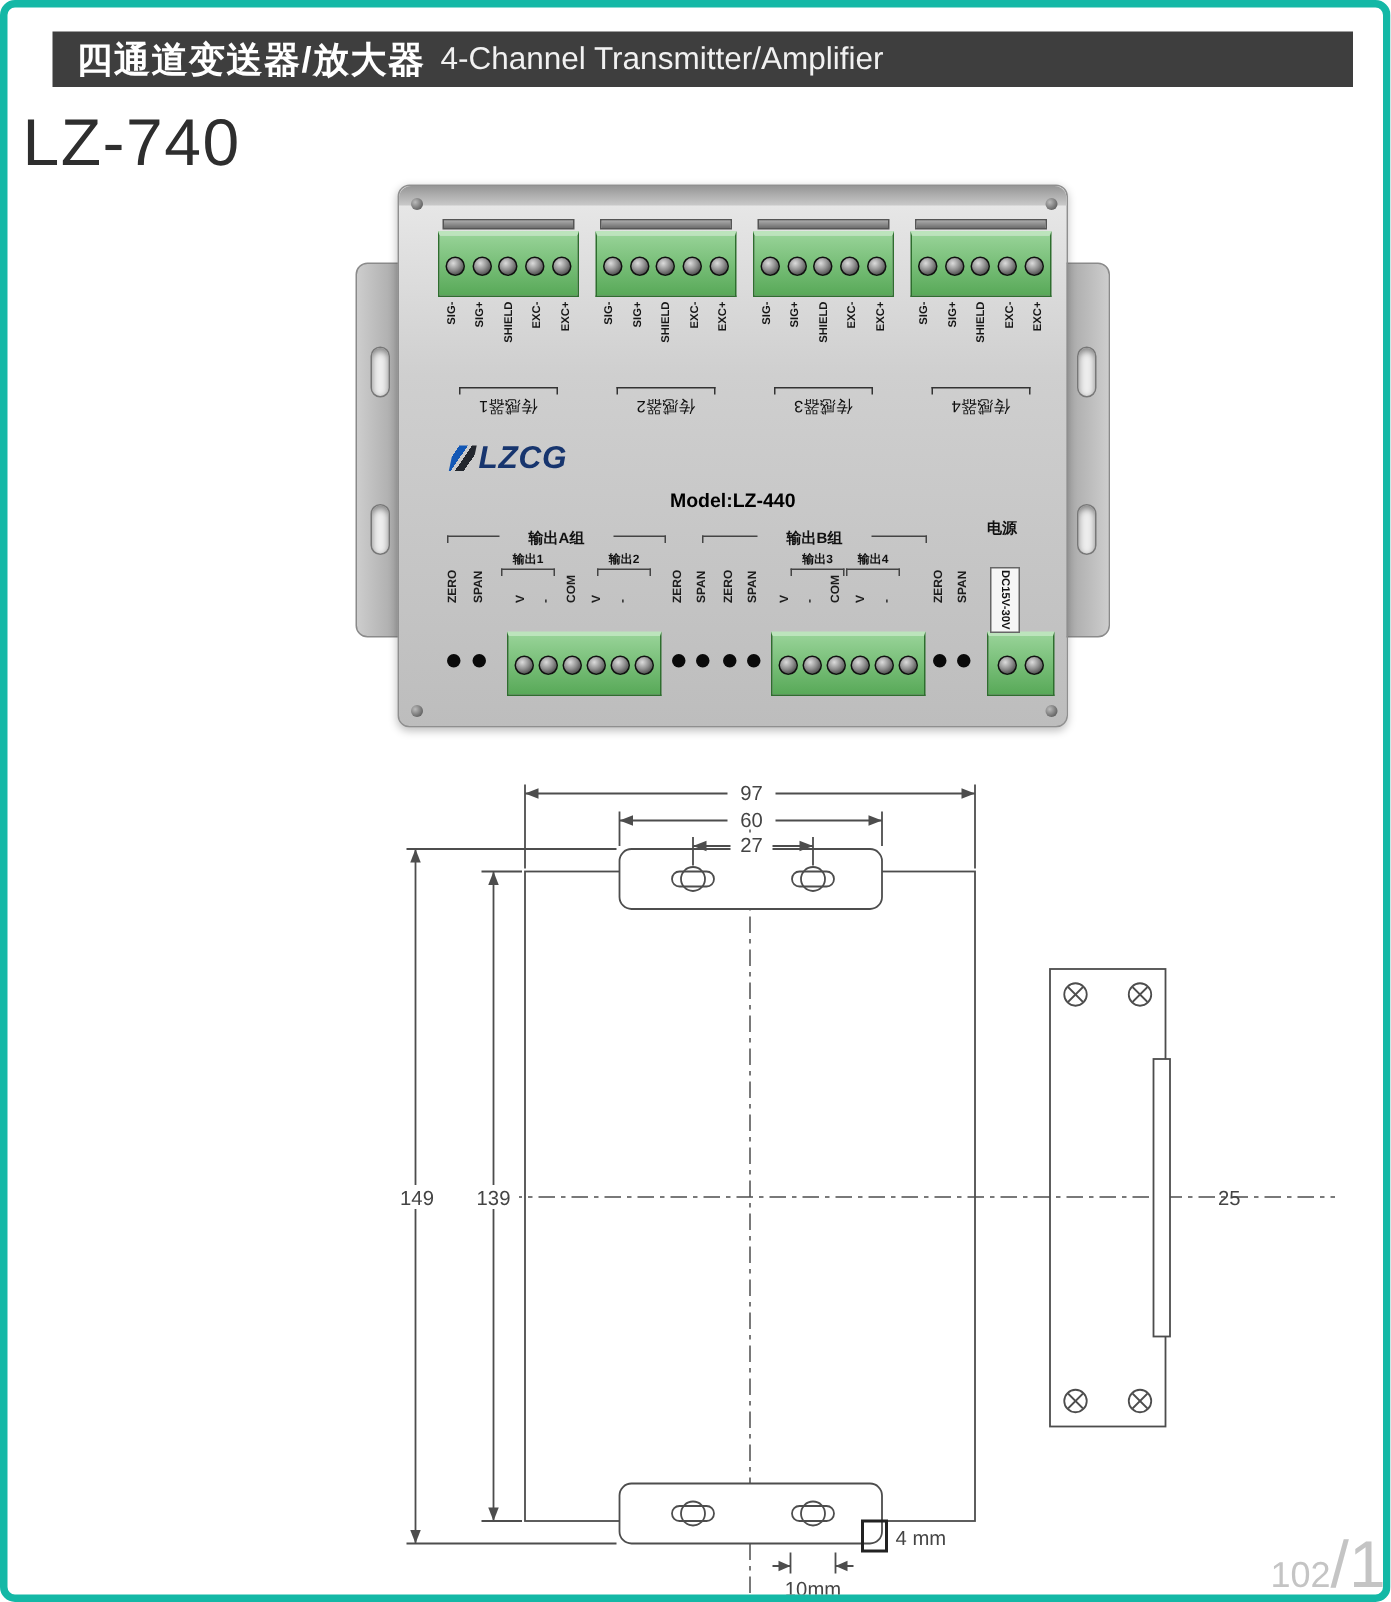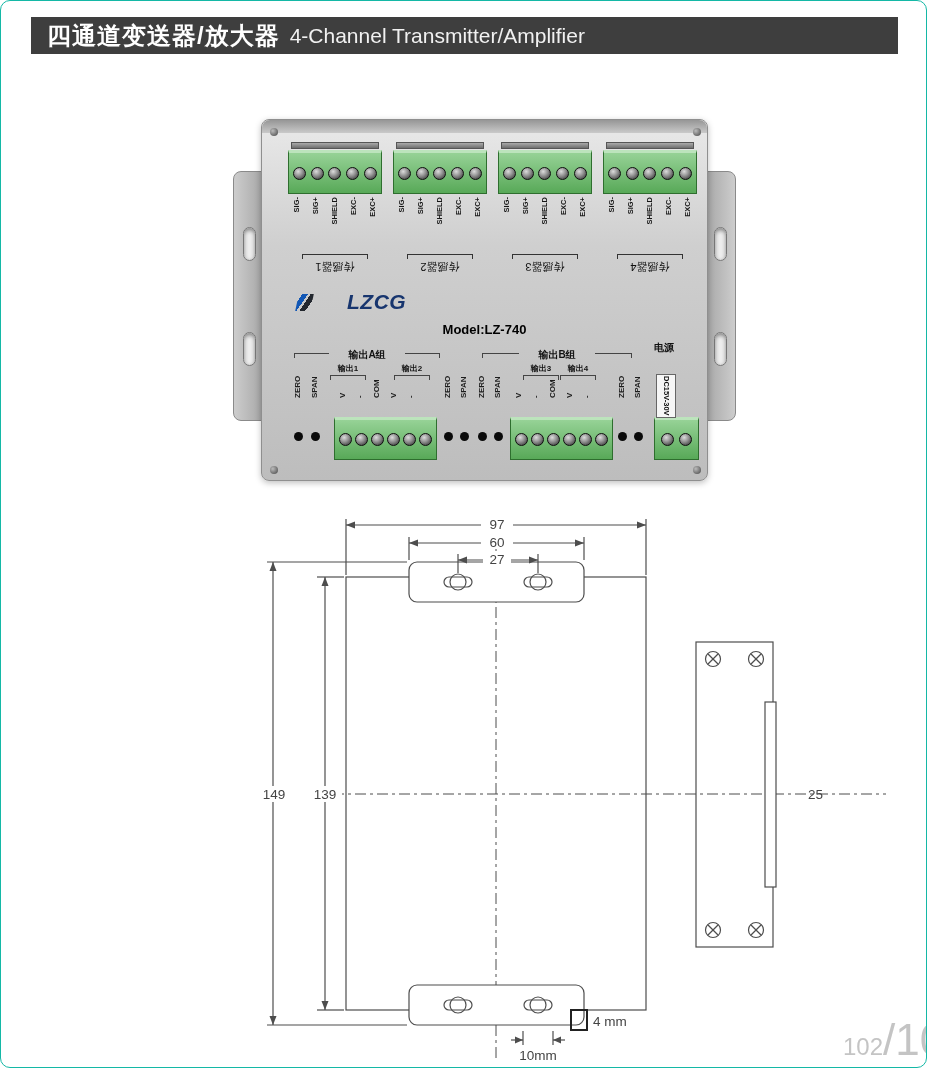--- a/index.html
+++ b/index.html
@@ -1,17 +1,17 @@
 <!DOCTYPE html>
 <html><head>
 <meta charset="utf-8">
 <style>
   html,body{margin:0;padding:0;background:#fff;}
   .page{position:relative;width:927px;height:1068px;background:#fff;overflow:hidden;
-        border:1px solid #14b8a6;border-radius:10px;box-sizing:border-box;
+        border:5px solid #14b8a6;border-radius:10px;box-sizing:border-box;
         font-family:"Liberation Sans",sans-serif;color:#222;}
 
   
   .header-bar{position:absolute;left:30px;top:16px;width:867px;height:37px;background:#3e3e3e;
               display:flex;align-items:center;padding-left:16px;box-sizing:border-box;gap:10px;}
   .h-cn{color:#fff;font-size:24px;font-weight:bold;letter-spacing:1px;}
   .h-en{color:#f1f1f1;font-size:21px;text-align:right;}
   .model-title{position:absolute;left:10px;top:66px;font-size:44px;color:#2e2e2e;letter-spacing:1px;}
 
   
@@ -50,21 +50,21 @@
   .pins .pin-label:nth-of-type(5){left:59px}
   .ch-line{position:absolute;top:112px;left:14px;right:14px;height:4px;
            border-top:1px solid #333;border-left:1px solid #333;border-right:1px solid #333;}
   .ch-label{position:absolute;top:117px;left:0;width:100%;text-align:center;font-size:11px;
             color:#101010;transform:rotate(180deg);}
 
   .logo{position:absolute;left:35px;top:170px;width:112px;}
   .logo-mark{display:inline-block;width:15px;height:17px;margin-right:3px;vertical-align:-2px;
              transform:skewX(-12deg);
              background:linear-gradient(115deg,transparent 15%,#1257b5 15% 40%,transparent 40% 52%,#23272e 52% 78%,transparent 78%);}
-  .logo-text{font-size:21px;font-weight:bold;font-style:italic;color:#17356e;letter-spacing:.5px;margin-left:32px;}
+  .logo-text{font-size:21px;font-weight:bold;font-style:italic;color:#17356e;letter-spacing:.5px;}
   .panel-title{position:absolute;left:122px;top:171px;font-size:21px;font-weight:bold;
                letter-spacing:6px;color:#0c0c0c;white-space:nowrap;}
   .model-label{position:absolute;left:0;right:0;top:202px;text-align:center;font-size:13px;font-weight:bold;color:#000;}
 
   .grp{position:absolute;top:228px;display:flex;align-items:center;gap:19px;font-size:10px;font-weight:bold;color:#111;}
   .hl{flex:1;height:4px;border-top:1px solid #444;}
   .grp .hl:first-child{border-left:1px solid #444;}
   .grp .hl:last-child{border-right:1px solid #444;}
   .out-lab{position:absolute;top:243px;width:36px;font-size:8px;font-weight:bold;text-align:center;color:#111;}
   .out-lab::after{content:"";display:block;height:4px;margin-top:1px;
@@ -92,20 +92,21 @@
 </head>
 <body>
 
 <div class="page">
 
   <div class="header-bar">
     <span class="h-cn">四通道变送器/放大器</span>
     <span class="h-en">4-Channel Transmitter/Amplifier</span>
   </div>
 
+  <div class="model-title">LZ-740</div>
 
   <div class="device">
     <div class="flange l">
       <div class="fhole fh1"></div>
       <div class="fhole fh2"></div>
     </div>
     <div class="flange r">
       <div class="fhole fh1"></div>
       <div class="fhole fh2"></div>
     </div>
@@ -193,28 +194,28 @@
           <span class="pin-label">EXC-</span>
           <span class="pin-label">EXC+</span>
         </div>
         <div class="ch-line"></div>
         <div class="ch-label">传感器4</div>
       </div>
 
       <div class="logo">
         <span class="logo-mark"></span><span class="logo-text">LZCG</span>
       </div>
-      <div class="model-label">Model:LZ-740</div>
+      <div class="model-label">Model:LZ-440</div>
 
       <div class="grp" style="left:32px;width:146px">
         <i class="hl"></i>
           <span>输出A组</span>
           <i class="hl"></i>
       </div>
-      <div class="grp" style="left:220px;width:150px">
+      <div class="grp" style="left:202px;width:150px">
         <i class="hl"></i>
           <span>输出B组</span>
           <i class="hl"></i>
       </div>
       <div class="pwr-label">电源</div>
 
       <div class="out-lab" style="left:68px">输出1</div>
       <div class="out-lab" style="left:132px">输出2</div>
       <div class="out-lab" style="left:261px">输出3</div>
       <div class="out-lab" style="left:298px">输出4</div>

